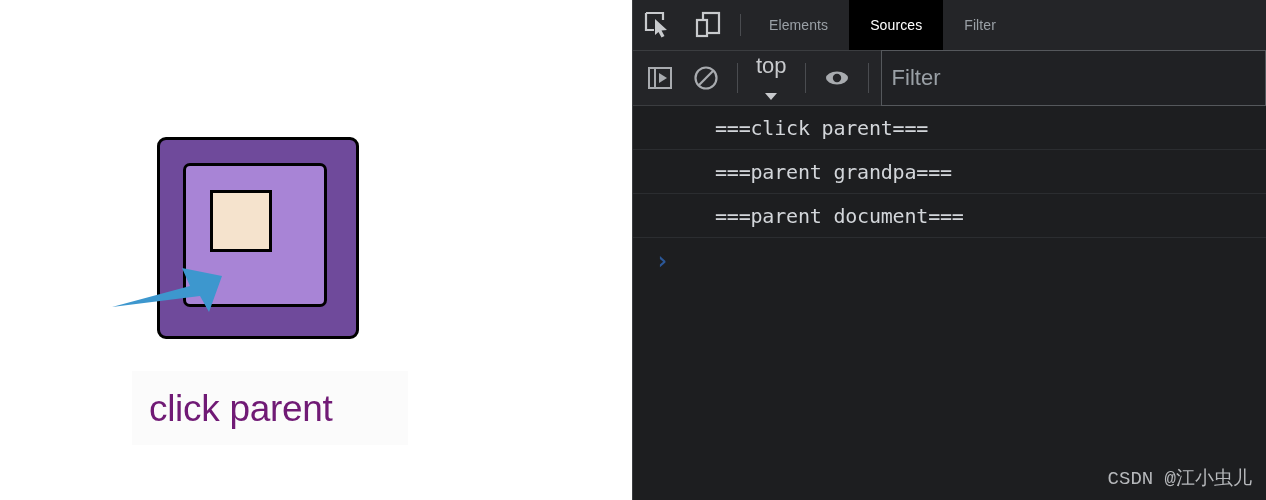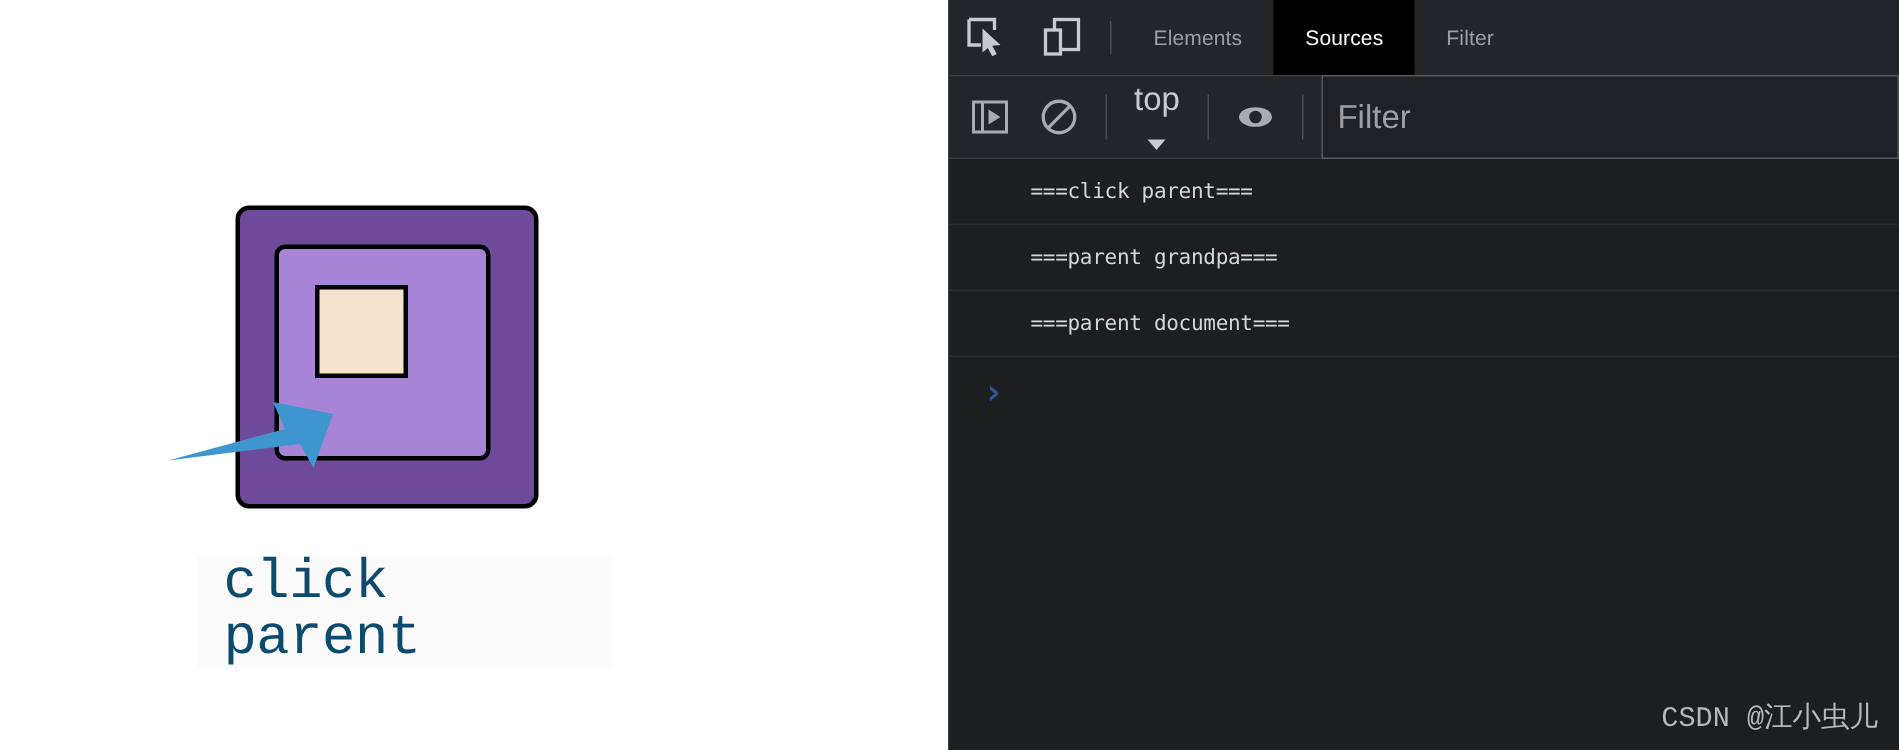--- a/index.html
+++ b/index.html
@@ -65,22 +65,22 @@
     left: 132px; top: 371px;
     width: 276px; height: 74px;
     background: #fbfbfb;
     display: flex;
     align-items: center;
     justify-content: flex-start;
     padding-left: 17px;
   }
   #click-parent-label {
     font-size: 37px;
-    color: #0c4a6e;
-    font-family: Liberation Mono, monospace;
+    color: #701a75;
+    font-family: Liberation Sans, sans-serif;
     letter-spacing: -0.3px;
     line-height: 1;
   }
 
   
   #devtools {
     position: absolute;
     left: 632px; top: 0;
     width: 634px; height: 500px;
     background: #1d1e20;
@@ -179,24 +179,24 @@
   #console-body {
     flex: 1;
     background: #1d1e20;
     overflow: hidden;
     position: relative;
   }
   .console-msg {
     height: 44px;
     display: flex;
     align-items: center;
-    padding-left: 54px;
+    padding-left: 82px;
     border-bottom: 1px solid #2b2d30;
     font-family: "DejaVu Sans Mono", monospace;
-    font-size: 14px;
+    font-size: 20px;
     color: #d3d6da;
     letter-spacing: -0.2px;
   }
   #console-prompt-row {
     height: 46px;
     display: flex;
     align-items: center;
     padding-left: 22px;
   }
   #prompt-chevron {

